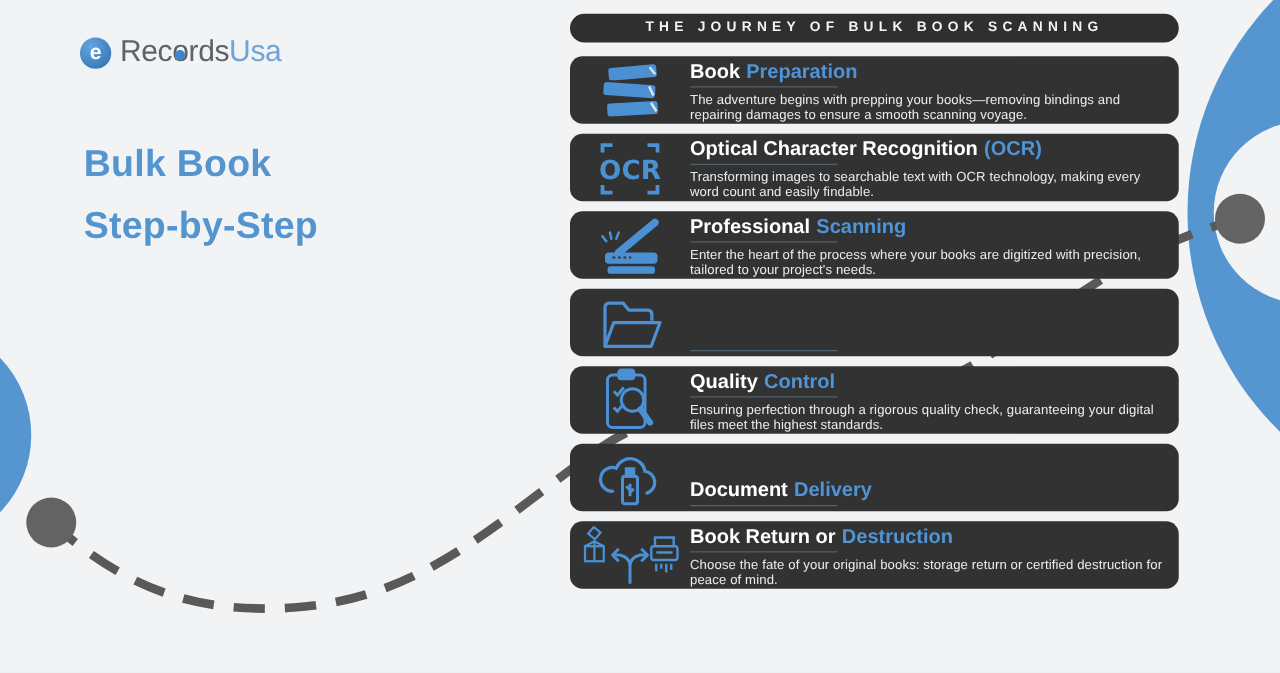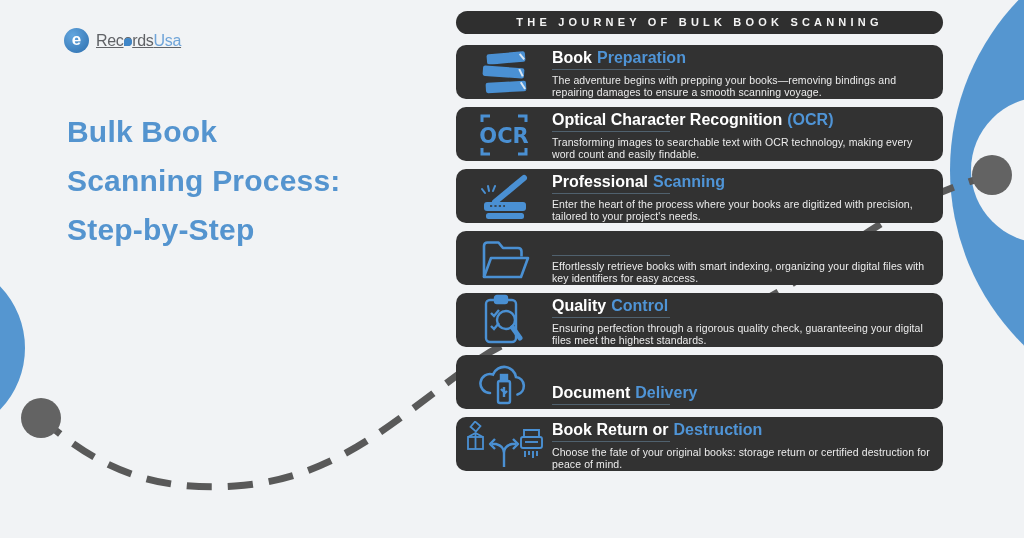--- a/index.html
+++ b/index.html
@@ -34,21 +34,21 @@
   .dot-l { left:21px; top:398px; }
   .dot-r { left:972px; top:155px; }
 
   
   .logo { position:absolute; left:64px; top:28px; display:flex; align-items:center; gap:7px; z-index:5; }
   .logo-badge {
     width:25px; height:25px; border-radius:50%;
     background:radial-gradient(circle at 35% 30%, #63a6de, #3a7cba 75%);
     color:#fff; font-weight:bold; font-size:17px; line-height:24px; text-align:center;
   }
-  .logo-text { font-size:16px; letter-spacing:-0.3px; color:#606266; font-weight:500;text-decoration:underline; }
+  .logo-text { font-size:24px; letter-spacing:-0.3px; color:#606266; font-weight:500; }
   .logo-o { position:relative; display:inline-block; }
   .logo-o::after {
     content:""; position:absolute; left:50%; top:56%; transform:translate(-50%,-50%);
     width:8px; height:8px; border-radius:50% 50% 50% 0; background:#3f86c8;
   }
   .logo-accent { color:#6fa4d8; }
 
   
   .main-title { position:absolute; left:67px; top:107px; z-index:5; color:#5494cf; }
   .main-title div { font-size:30px; line-height:49px; font-weight:bold; white-space:nowrap; letter-spacing:0.2px; }
@@ -91,21 +91,20 @@
   <div class="journey-dot dot-l"></div>
   <div class="journey-dot dot-r"></div>
 
   <header class="logo">
     <span class="logo-badge">e</span>
     <span class="logo-text"><span>Rec</span><span class="logo-o">o</span><span>rds</span><span class="logo-accent">Usa</span></span>
   </header>
 
   <h1 class="main-title">
     <div>Bulk Book</div>
-    <div>Scanning Process:</div>
     <div>Step-by-Step</div>
   </h1>
 
   <div class="journey">
     <div class="journey-header">THE JOURNEY OF BULK BOOK SCANNING</div>
 
     <section class="card">
       <div class="card-icon">
         <svg width="58" height="50" viewBox="0 0 58 50">
           <g fill="#4a90d3" stroke="#323232" stroke-width="1.6">
@@ -171,21 +170,20 @@
       <div class="card-icon">
         <svg width="58" height="50" viewBox="0 0 58 50">
           <g fill="none" stroke="#4a90d3" stroke-width="2.6" stroke-linejoin="round">
             <path d="M9 42 V11 q0-3.5 3.5-3.5 h11 l4.5 5.5 h15 q3.5 0 3.5 3.5 v5"></path>
             <path d="M9 42 L16 23 H53 L46 42 Z"></path>
           </g>
         </svg>
       </div>
       <div class="card-body">
         <div class="title-rule"></div>
-        <p class="card-desc">Effortlessly retrieve books with smart indexing, organizing your digital files with key identifiers for easy access.</p>
       </div>
     </section>
 
     <section class="card">
       <div class="card-icon">
         <svg width="50" height="54" viewBox="0 0 50 54">
           <g fill="none" stroke="#4a90d3" stroke-width="2.4">
             <rect x="7" y="7" width="30" height="42" rx="4"></rect>
             <rect x="16" y="3" width="12" height="7" rx="2" fill="#4a90d3"></rect>
             <path d="M12 20 l3 3 5-6"></path>

